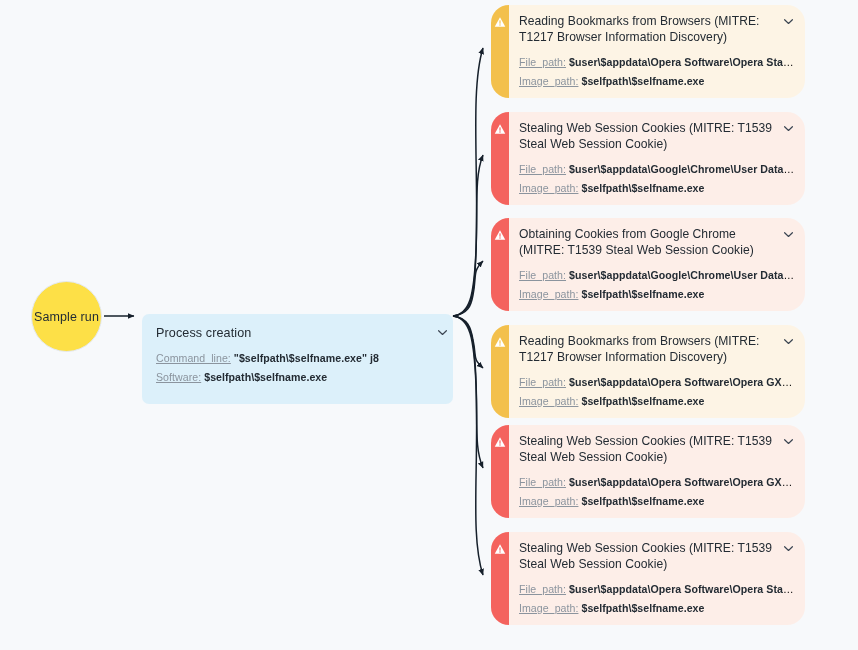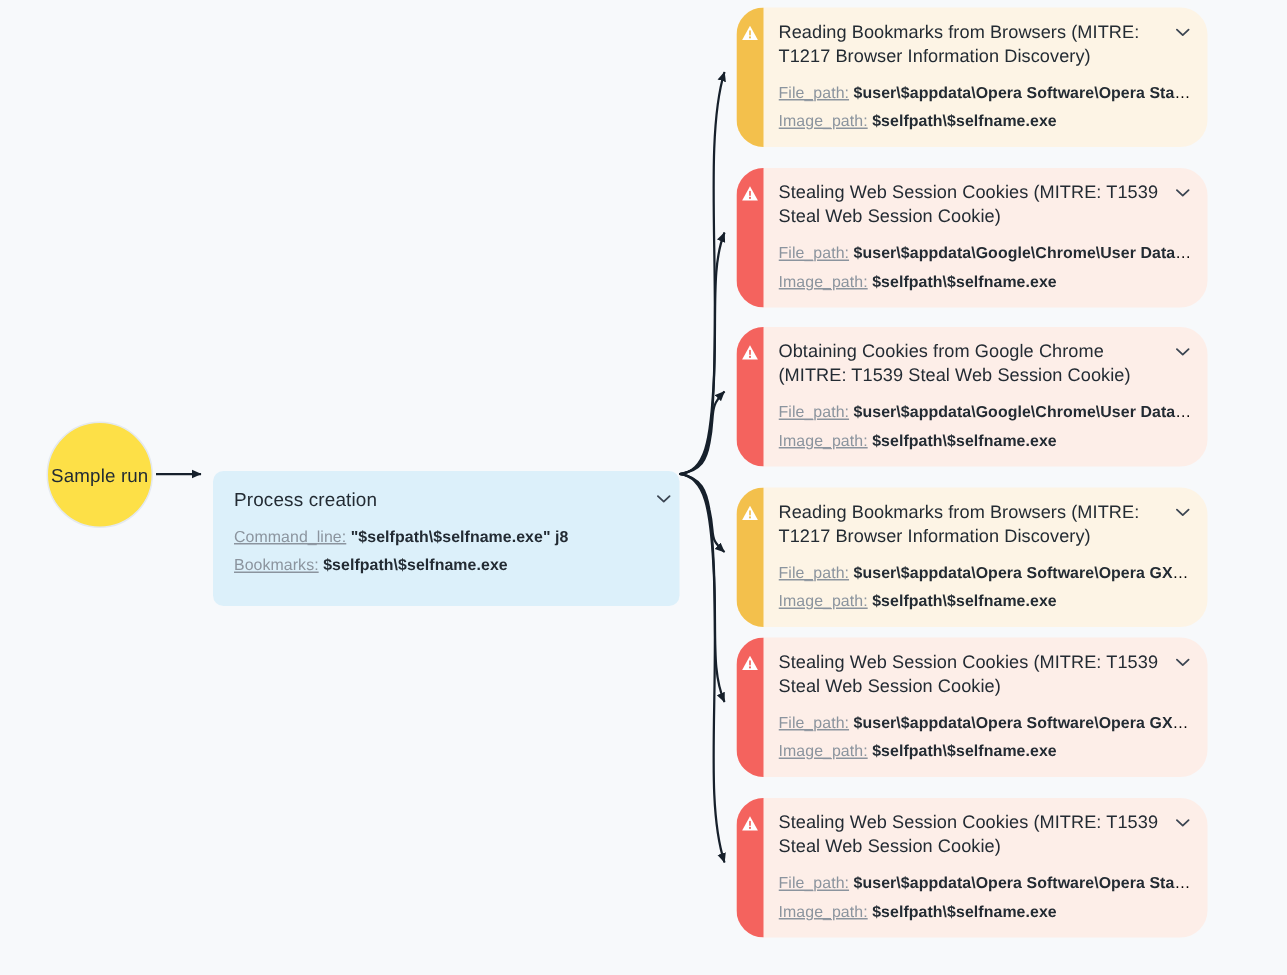--- a/index.html
+++ b/index.html
@@ -199,21 +199,21 @@
           <path d="M3.2 5.8 L8 10.4 L12.8 5.8" fill="none" stroke="#3b4552" stroke-width="1.45" stroke-linecap="round" stroke-linejoin="round"></path>
         </svg>
       </span>
     </div>
     <div class="process-rows">
       <div class="kv-row">
         <span class="kv-key">Command_line:</span>
         <span class="kv-val">"$selfpath\$selfname.exe" j8</span>
       </div>
       <div class="kv-row">
-        <span class="kv-key">Bookmarks:</span>
+        <span class="kv-key">Software:</span>
         <span class="kv-val">$selfpath\$selfname.exe</span>
       </div>
     </div>
   </div>
 
   <div id="alert-cards-host">
       <div class="alert-card sev-medium" style="top: 5px;">
         <div class="alert-accent" style="color:#f3c04c">
           <span>
             <svg class="warn-icon" viewBox="0 0 16 16" xmlns="http://www.w3.org/2000/svg">

